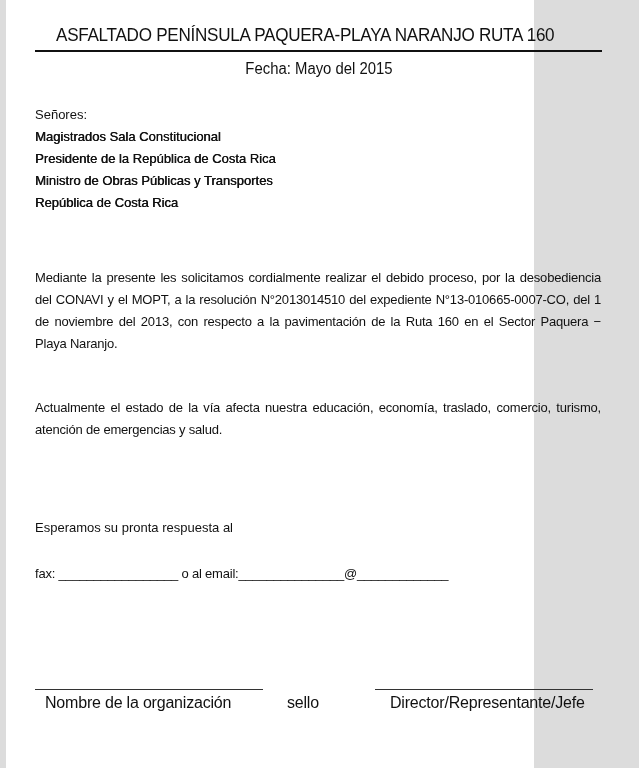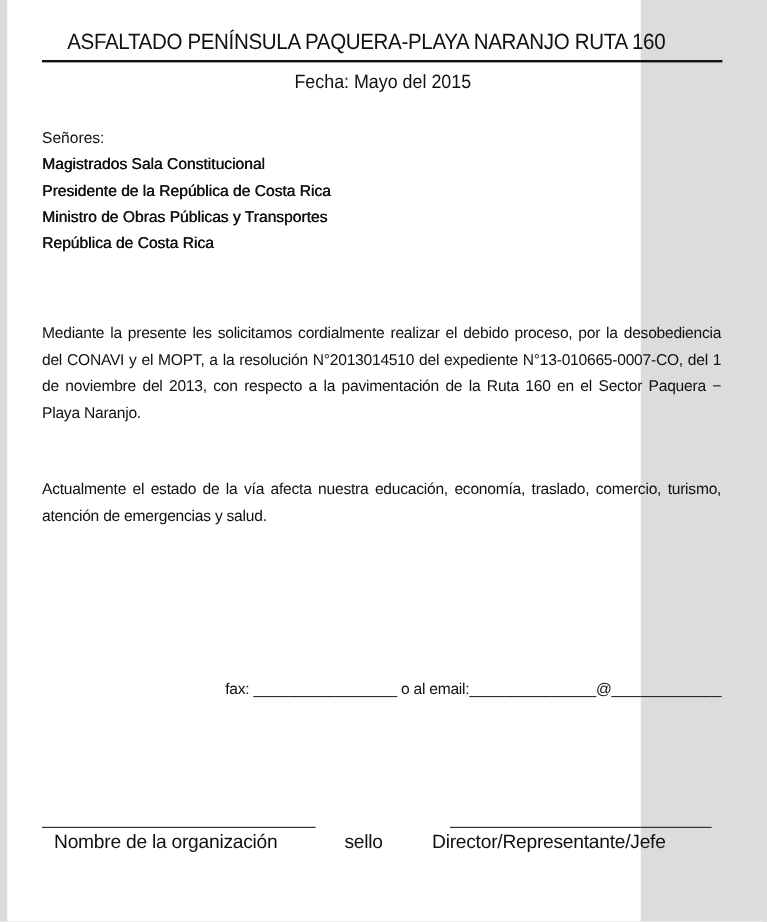--- a/index.html
+++ b/index.html
@@ -66,58 +66,59 @@
     }
     .para {
       text-align: justify;
       letter-spacing: -0.2px;
       word-spacing: 0px;
     }
     .p1 { top: 235px; margin-top: 32px; }
     .p2 { top: 367px; margin-top: 30px; }
     .p3 { top: 431px; }
     .p4 { top: 517px; }
-    .fax-line { top: 563px; white-space: pre; letter-spacing: -0.2px; text-align: right; }
+    .fax-line { top: 563px; white-space: pre; letter-spacing: -0.2px; }
     .sig-line {
       position: absolute;
       height: 1px;
       background: #333;
       top: 689px;
     }
     .sig-left { left: 29px; width: 228px; }
     .sig-right { left: 369px; width: 218px; }
     .sig-label {
       position: absolute;
       top: 694px;
       font-size: 16px;
       letter-spacing: -0.2px;
       white-space: nowrap;
     }
     .lbl-org { left: 39px; }
     .lbl-sello { left: 281px; }
-    .lbl-dir { left: 354px; }
+    .lbl-dir { left: 384px; }
   </style>
 </head>
 <body>
 
 <div class="page">
   <div class="title">ASFALTADO PENÍNSULA PAQUERA-PLAYA NARANJO RUTA 160</div>
   <div class="title-rule"></div>
   <div class="date">Fecha: Mayo del 2015</div>
 
   <div class="body-text salute">
     <div>Señores:</div>
     <div class="bold">Magistrados Sala Constitucional</div>
     <div class="bold">Presidente de la República de Costa Rica</div>
     <div class="bold">Ministro de Obras Públicas y Transportes</div>
     <div class="bold">República de Costa Rica</div>
   </div>
 
   <div class="body-text para p1">Mediante la presente les solicitamos cordialmente realizar el debido proceso, por la desobediencia del CONAVI y el MOPT, a la resolución N°2013014510 del expediente N°13-010665-0007-CO, del 1 de noviembre del 2013, con respecto a la pavimentación de la Ruta 160 en el Sector Paquera − Playa Naranjo.</div>
   <div class="body-text para p2">Actualmente el estado de la vía afecta nuestra educación, economía, traslado, comercio, turismo, atención de emergencias y salud.</div>
+  <div class="body-text p4">Esperamos su pronta respuesta al</div>
   <div class="body-text fax-line">fax: _________________ o al email:_______________@_____________</div>
 
   <div class="sig-line sig-left"></div>
   <div class="sig-line sig-right"></div>
   <div class="sig-label lbl-org">Nombre de la organización</div>
   <div class="sig-label lbl-sello">sello</div>
   <div class="sig-label lbl-dir">Director/Representante/Jefe</div>
 </div>
 
 </body></html>

